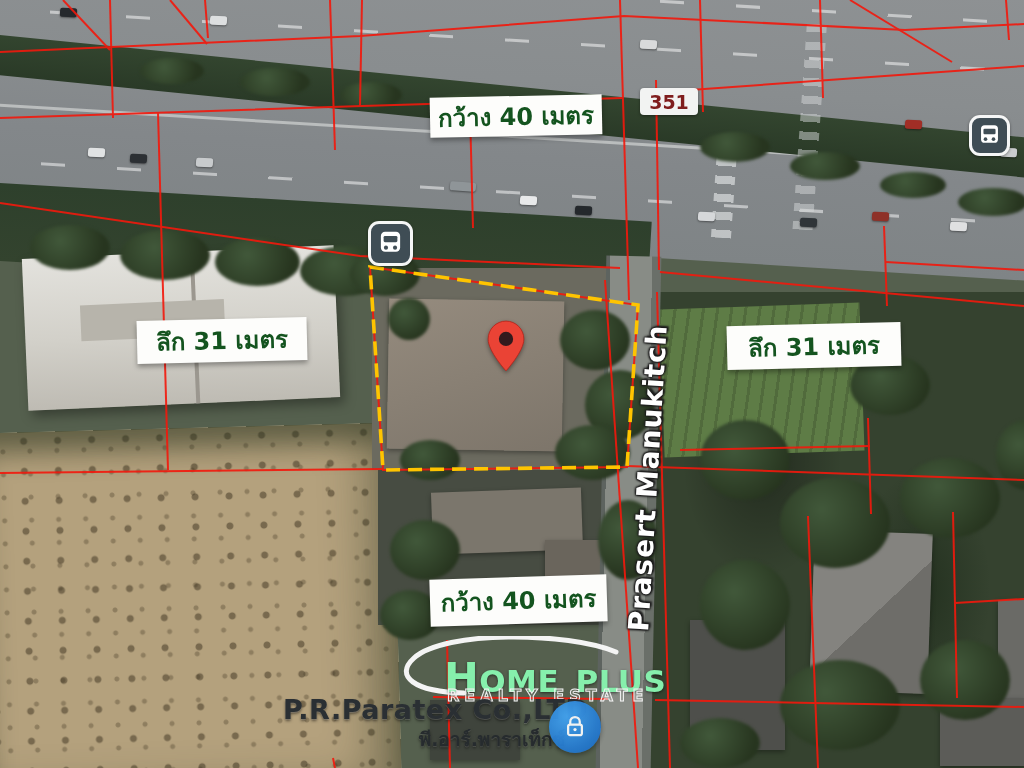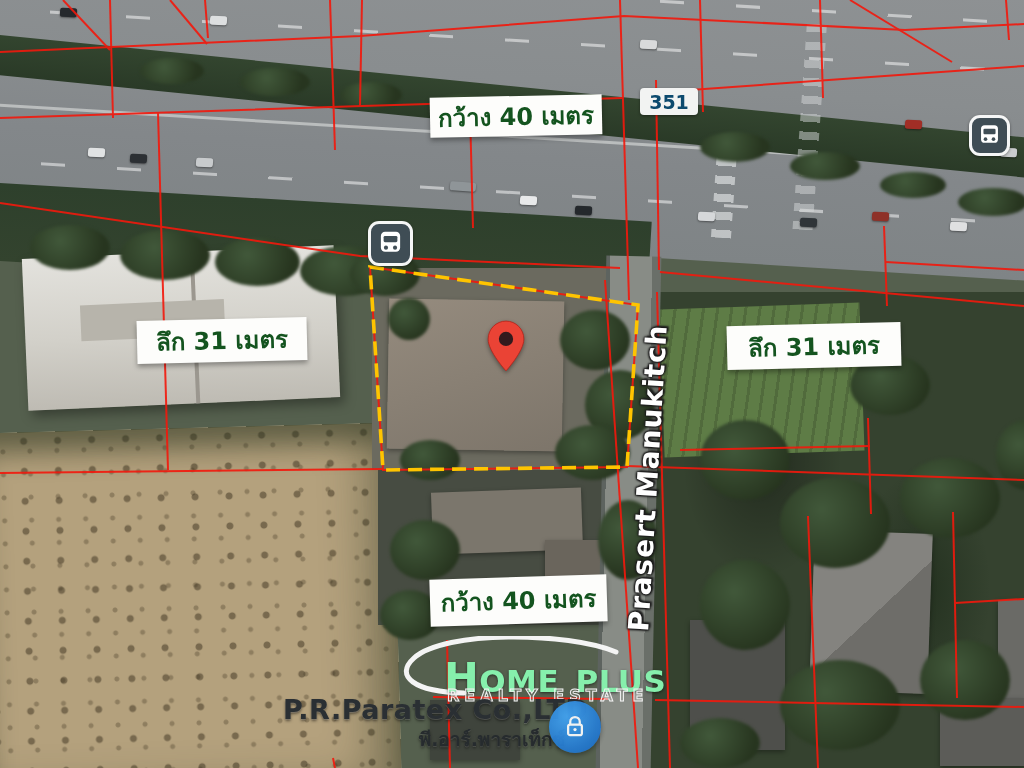--- a/index.html
+++ b/index.html
@@ -45,21 +45,21 @@
   .tb{position:absolute;border-radius:50%;filter:blur(1.5px);
     background:radial-gradient(circle at 38% 35%,#41583a,#27351f 75%);}
   .car{position:absolute;height:9px;width:17px;border-radius:2.5px;transform:rotate(3.5deg);
     box-shadow:0 1px 2px rgba(0,0,0,.45);}
   
   svg.overlay{left:0;top:0;width:1024px;height:768px;pointer-events:none;}
   .label-box{position:absolute;display:flex;align-items:center;justify-content:center;
     background:#fdfdfb;color:#14541f;font-weight:700;font-size:24px;
     box-shadow:0 3px 5px rgba(0,0,0,.35);transform:rotate(-1.4deg);white-space:nowrap;}
   .route-badge{position:absolute;left:640px;top:88px;width:58px;height:27px;border-radius:4px;
-    background:#f2f3f2;color:#0c4a6e;font-weight:700;font-size:19px;display:flex;
+    background:#f2f3f2;color:#7f1d1d;font-weight:700;font-size:19px;display:flex;
     align-items:center;justify-content:center;box-shadow:0 1px 3px rgba(0,0,0,.4);}
   .area-label{position:absolute;left:360px;top:370px;width:292px;text-align:center;
     color:#fff;font-weight:700;font-size:35px;
     text-shadow:2px 2px 4px rgba(0,0,0,.85),-1px -1px 3px rgba(0,0,0,.6),0 0 8px rgba(0,0,0,.5);}
   .road-name{position:absolute;left:648px;top:478px;width:330px;text-align:center;
     transform:translate(-50%,-50%) rotate(-86.5deg);color:#fff;font-weight:700;font-size:28px;
     letter-spacing:1px;
     text-shadow:2px 2px 2px #1c1c1c,-1px -1px 2px #1c1c1c,1px -1px 2px #1c1c1c,-1px 1px 2px #1c1c1c;}
   .bus-icon{position:absolute;border-radius:11px;background:#3f4d55;border:3px solid rgba(255,255,255,.95);
     display:flex;align-items:center;justify-content:center;padding:3px;

